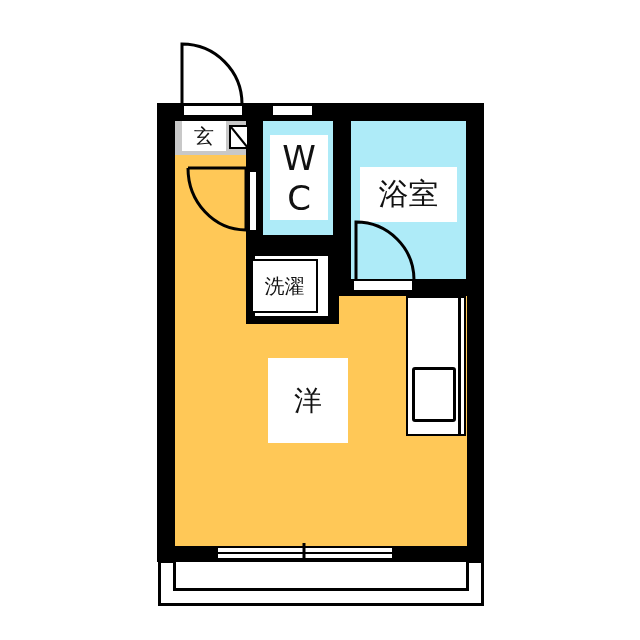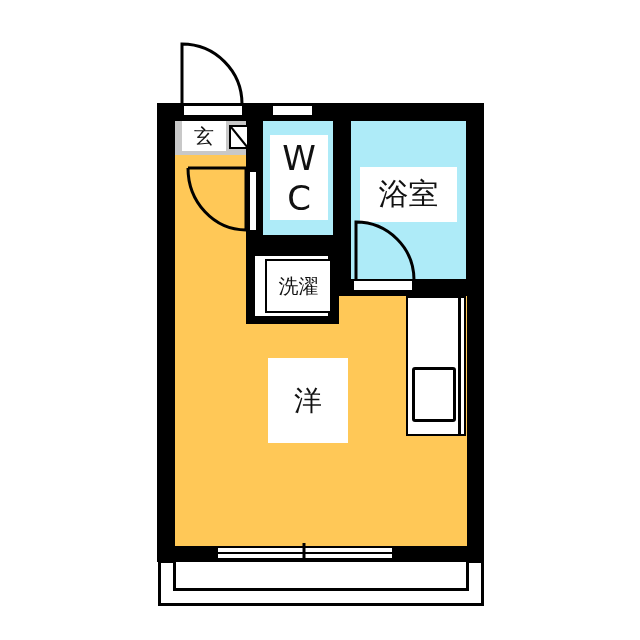--- a/index.html
+++ b/index.html
@@ -31,21 +31,21 @@
   <span>W</span>
   <span>C</span>
 </div>
 <div class="abs" style="left:248px; top:170px; width:10px; height:62px; background:#fff; border:2px solid #000;"></div>
 
 <div class="abs" style="left:351px; top:121px; width:115px; height:158px; background:#AEEBF8;"></div>
 <div class="abs label" style="left:360px; top:167px; width:97px; height:55px; font-size:30px;text-align:right;">浴室</div>
 <div class="abs" style="left:354px; top:281px; width:58px; height:9px; background:#fff;"></div>
 
 <div class="abs" style="left:253px; top:254px; width:77px; height:64px; background:#fff; border:2px solid #000;"></div>
-<div class="abs label" style="left:265px; top:259px; width:67px; height:54px; font-size:20px; border:2px solid #000;">洗濯</div>
+<div class="abs label" style="left:251px; top:259px; width:67px; height:54px; font-size:20px; border:2px solid #000;">洗濯</div>
 
 <div class="abs" style="left:406px; top:296px; width:60px; height:140px; background:#fff; border:2px solid #000;"></div>
 <div class="abs" style="left:458px; top:296px; width:3px; height:140px; background:#000;"></div>
 <div class="abs" style="left:412px; top:367px; width:44px; height:55px; border:3px solid #000; border-radius:3px; background:#fff;"></div>
 
 <div class="abs label" style="left:268px; top:358px; width:80px; height:85px; flex-direction:column; font-size:28px; line-height:36px;">
   <span>洋</span>
 </div>
 
 <div class="abs" style="left:184px; top:106px; width:58px; height:9px; background:#fff;"></div>

